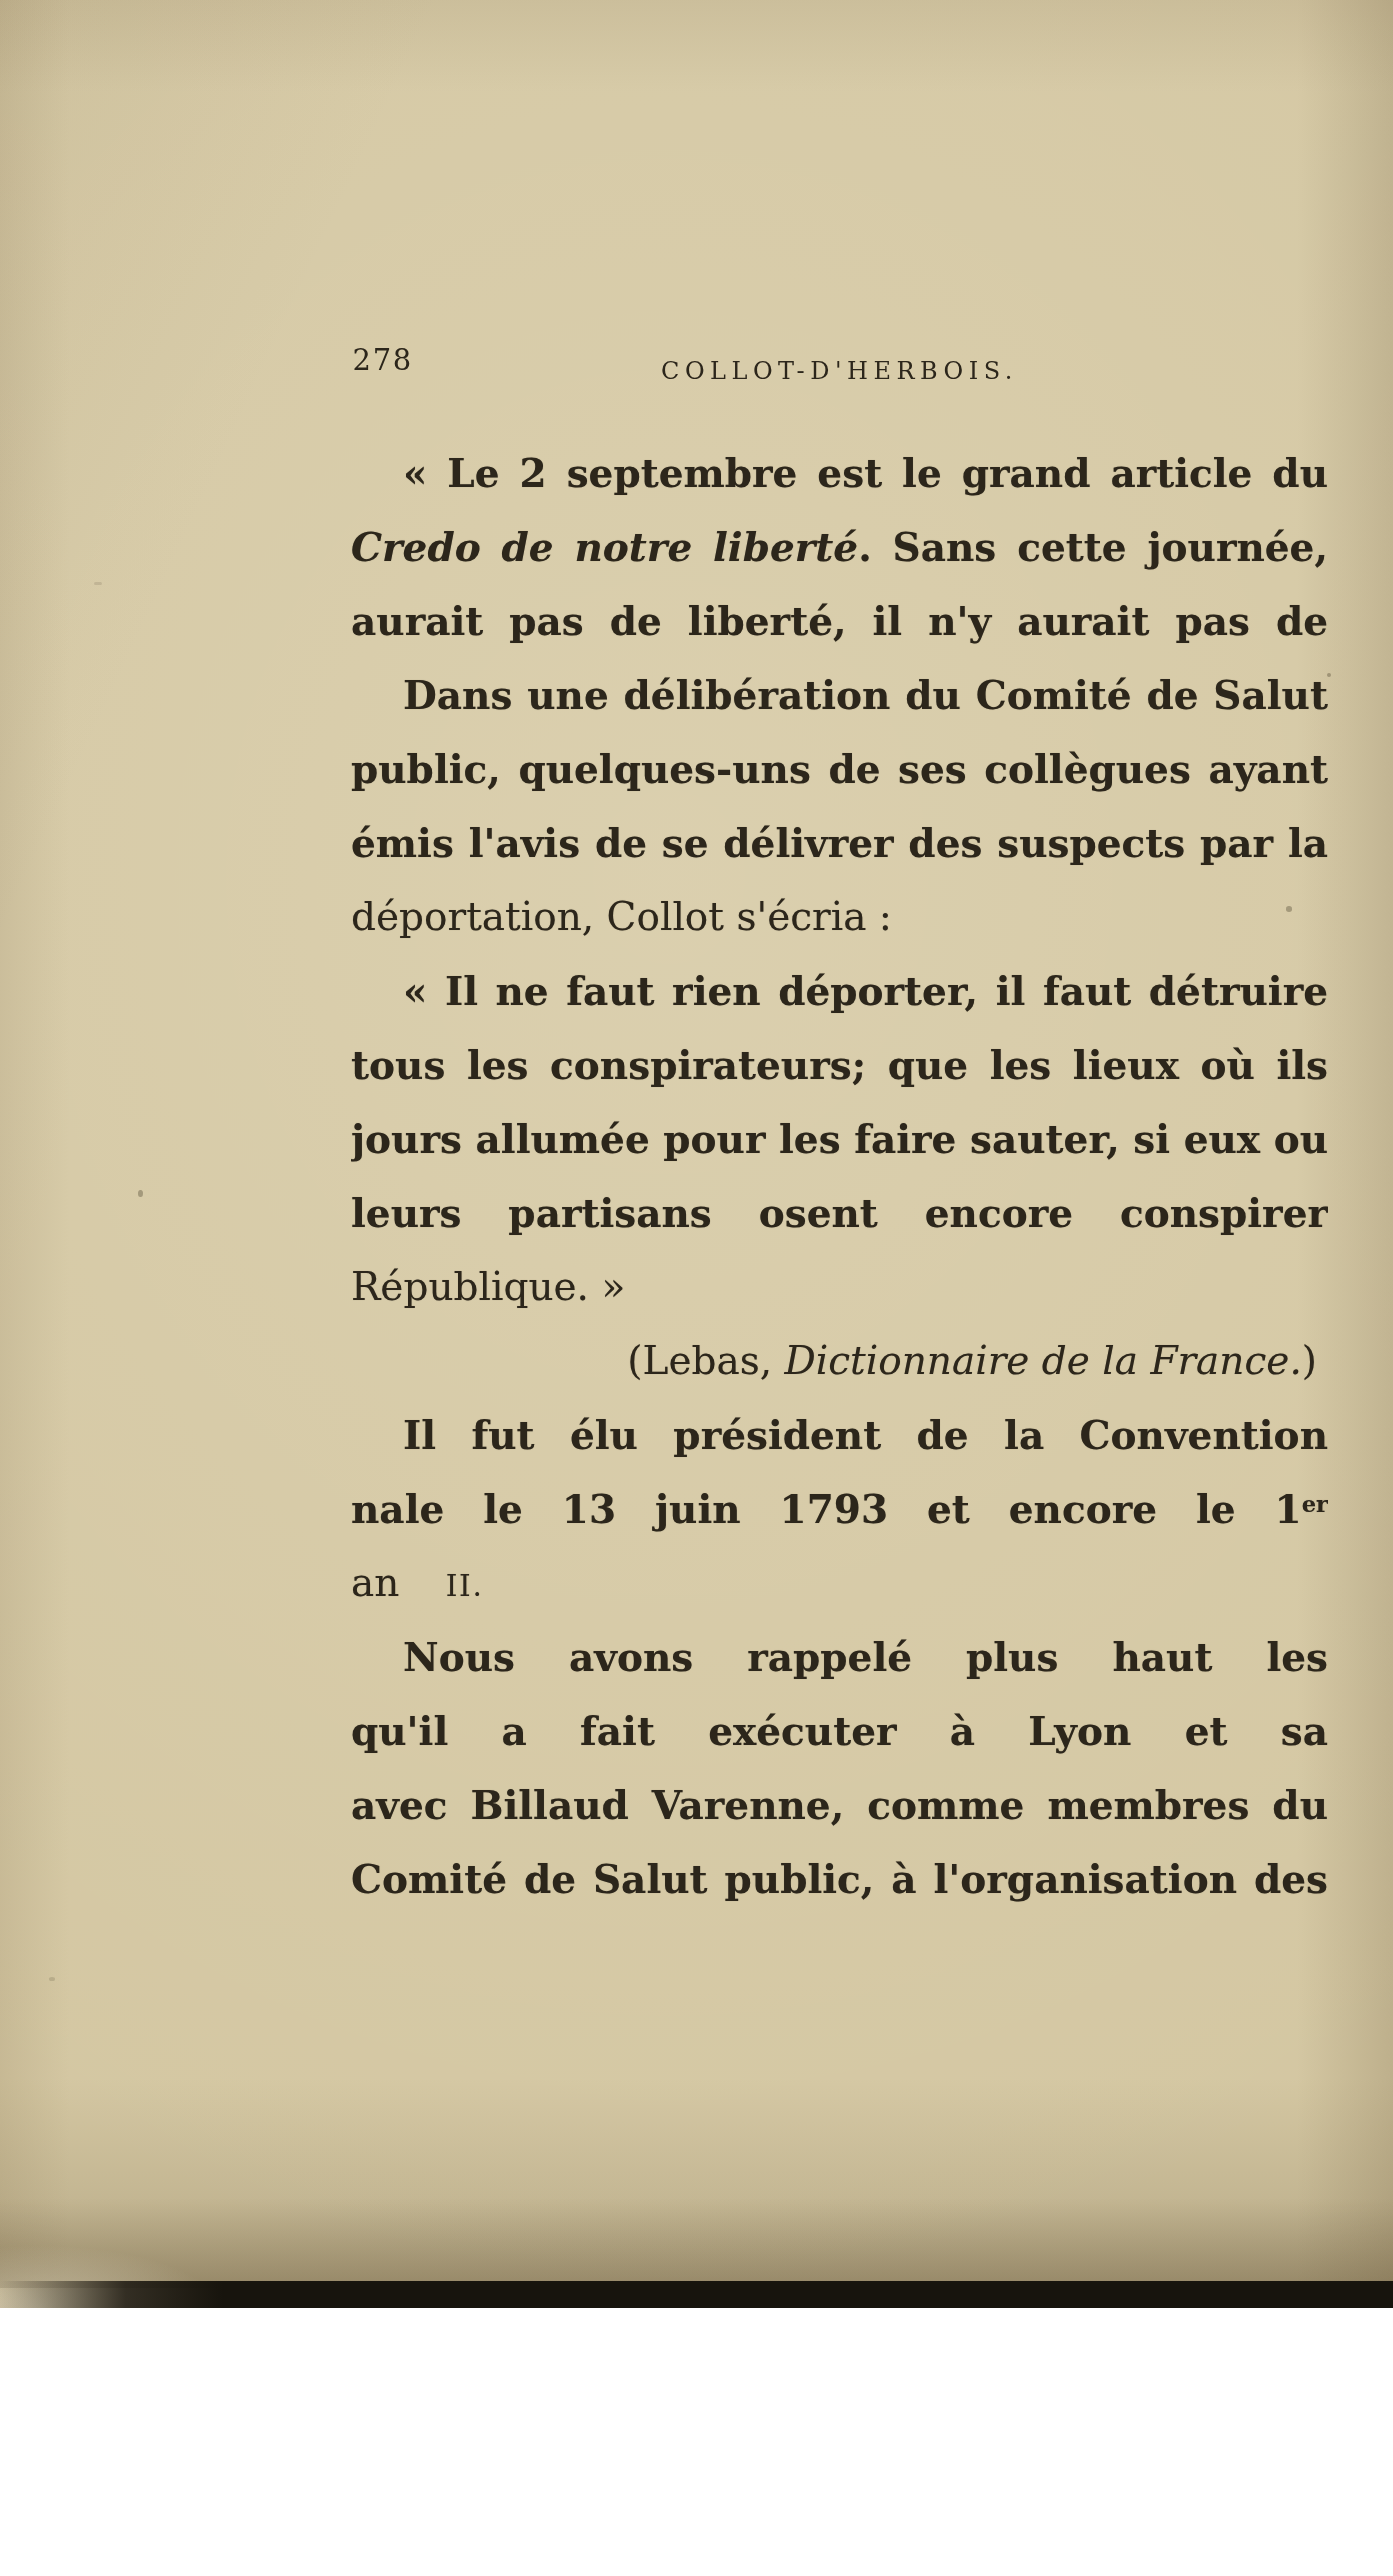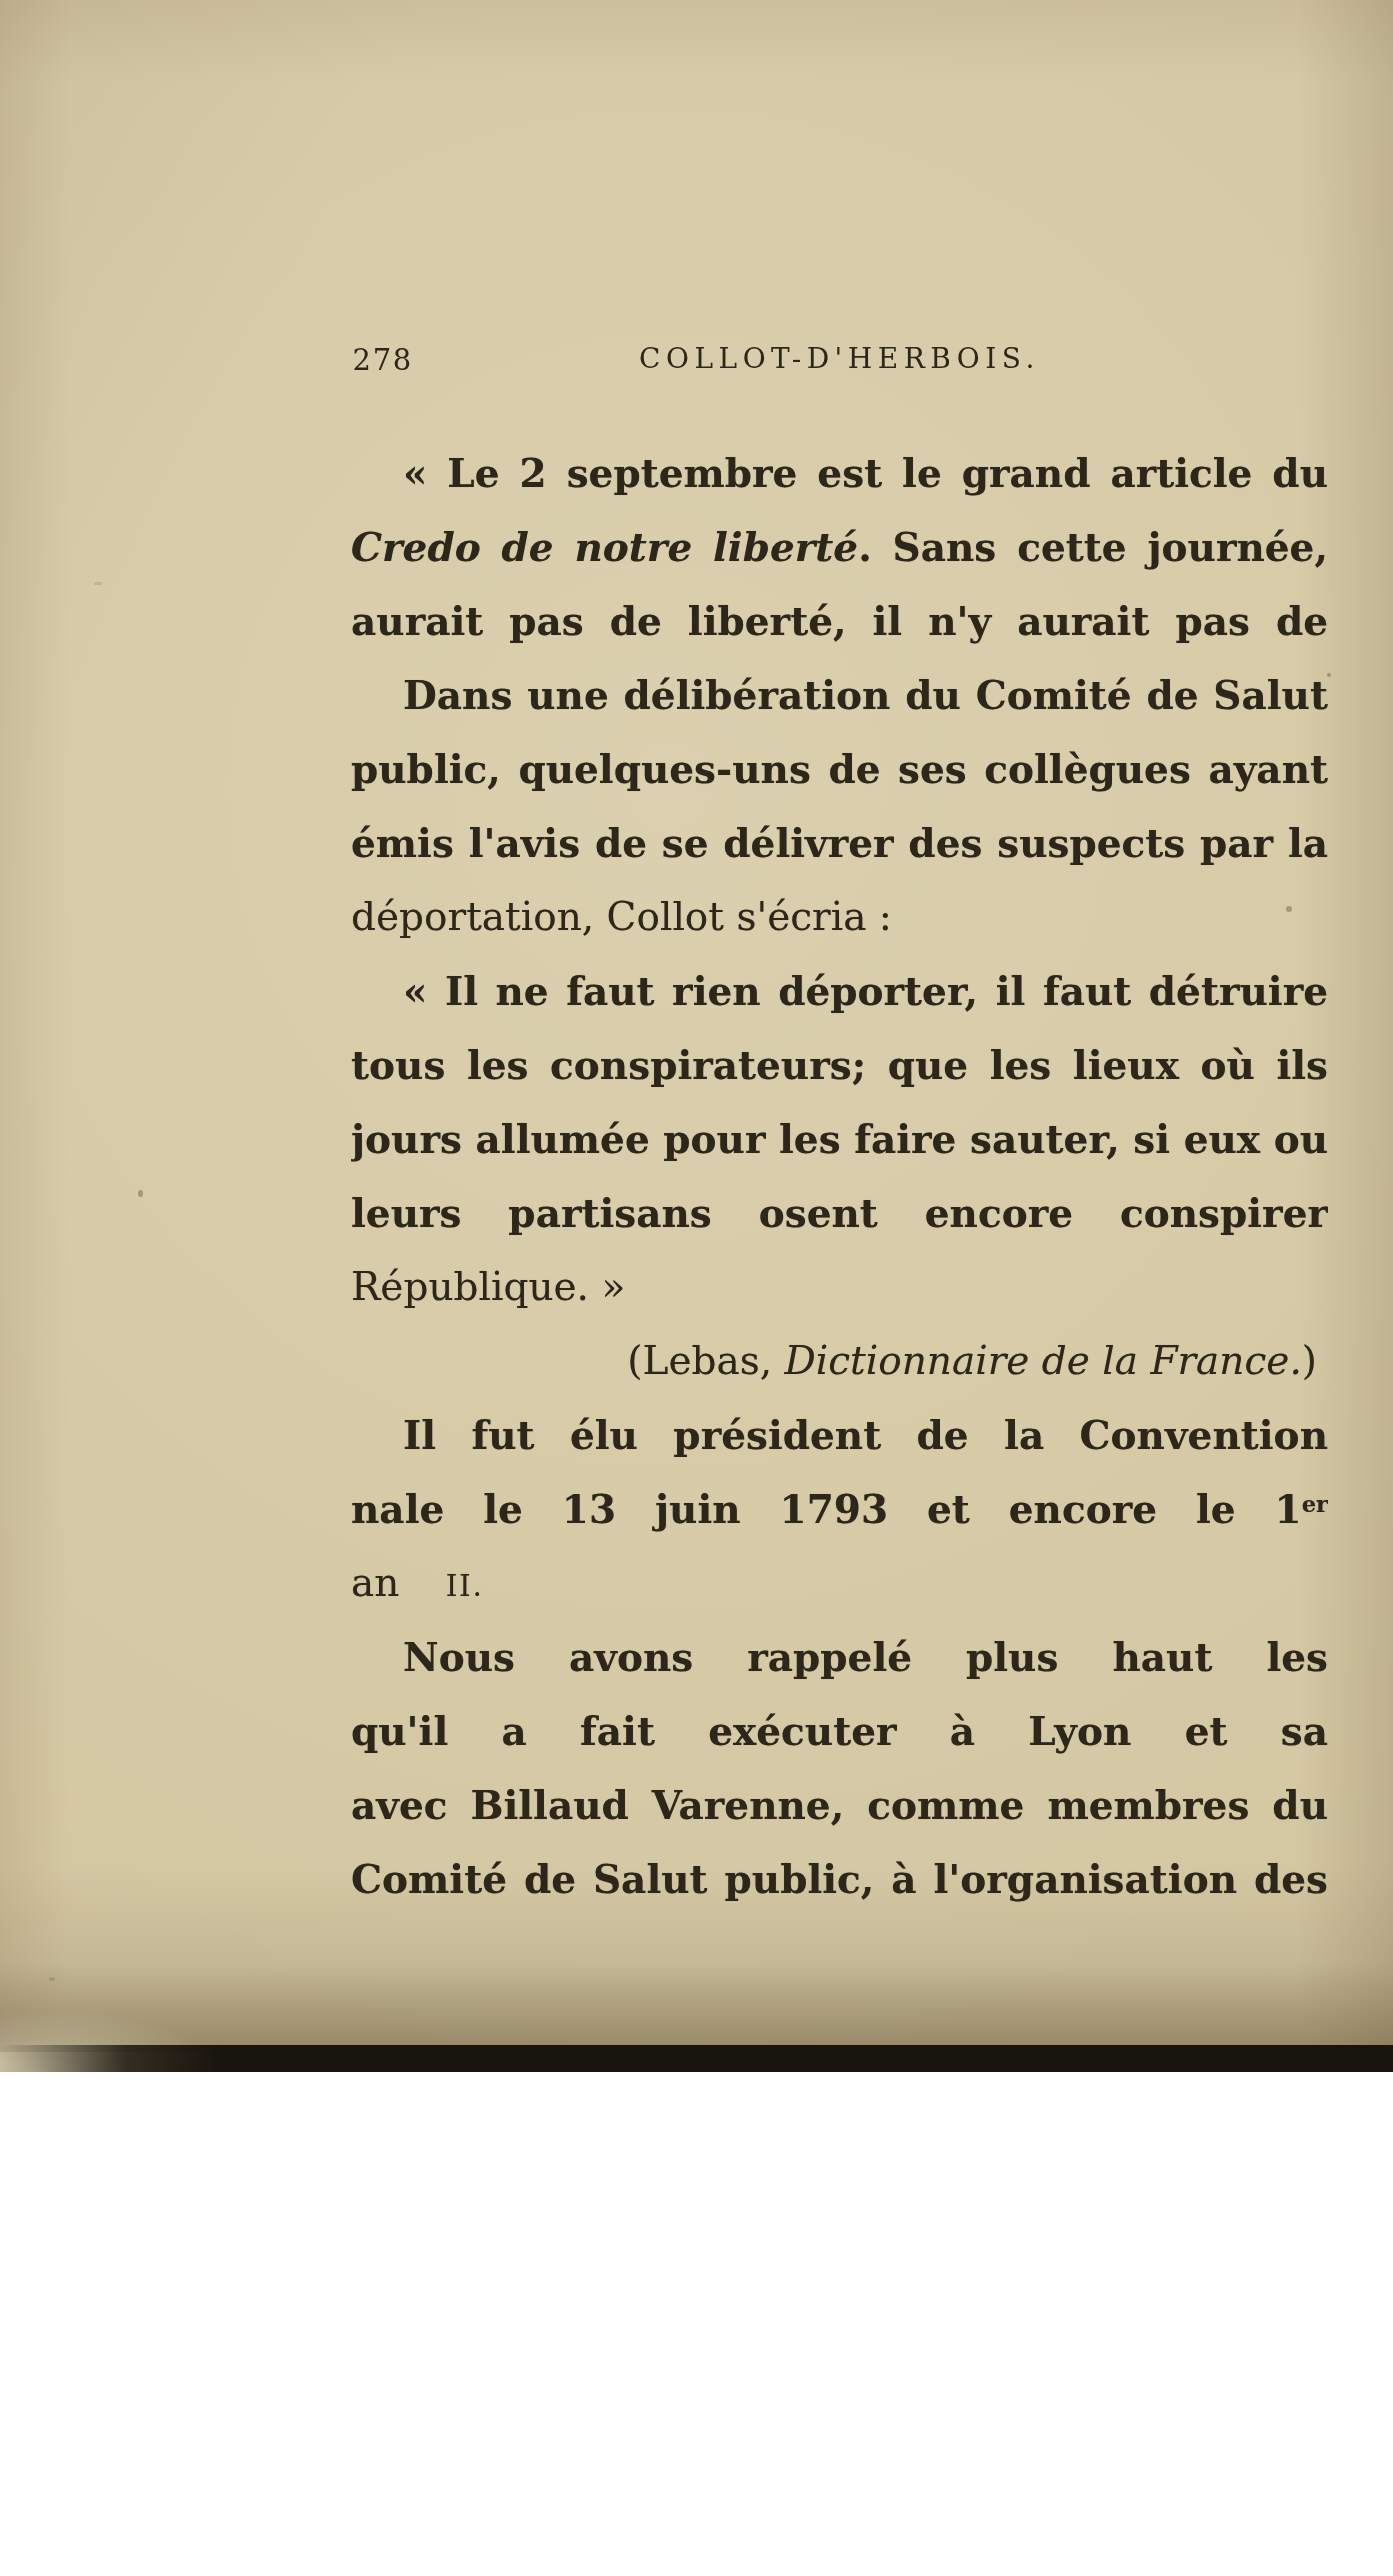--- a/index.html
+++ b/index.html
@@ -1,19 +1,19 @@
 <!DOCTYPE html>
 <html style="font-size:12.5px"><head>
 <meta charset="utf-8">
 <style>
   html, body { margin: 0; padding: 0; }
   .page {
     position: relative;
     width: 1394px;
-    height: 2072px;
+    height: 2308px;
     overflow: hidden;
     font-family: "DejaVu Serif", "Liberation Serif", serif;
     color: #2c261b;
     background:
       radial-gradient(ellipse 130% 90% at 48% 38%, rgba(255,252,240,0.16), rgba(255,252,240,0) 70%),
       linear-gradient(115deg, rgba(140,120,85,0.10), rgba(140,120,85,0) 18%),
       linear-gradient(to right, rgba(130,110,75,0.16) 0%, rgba(130,110,75,0) 5%, rgba(130,110,75,0) 93%, rgba(110,92,60,0.22) 100%),
       linear-gradient(to bottom, rgba(130,110,75,0.14) 0%, rgba(130,110,75,0) 4%, rgba(130,110,75,0) 90%, rgba(100,84,55,0.28) 100%),
       #d4c7a2;
   }
@@ -23,23 +23,23 @@
     width: 977px; height: 55px;
   }
   .page-number {
     position: absolute;
     left: 1.6px; top: 6.3px;
     font-size: 29px;
     letter-spacing: 1.6px;
   }
   .running-header {
     position: absolute;
-    left: 0; right: 0; top: 5px;
+    left: 0; right: 0; top: 20px;
     text-align: center;
-    font-size: 28px;
+    font-size: 24px;
     letter-spacing: 5.5px;
     word-spacing: 2.4px;
   }
   .text-block {
     position: absolute;
     left: 351px; top: 436px;
     width: 977px;
     font-size: 39px;
     line-height: 74px;
     text-shadow: 0 0 0.8px rgba(44,38,27,0.35);

